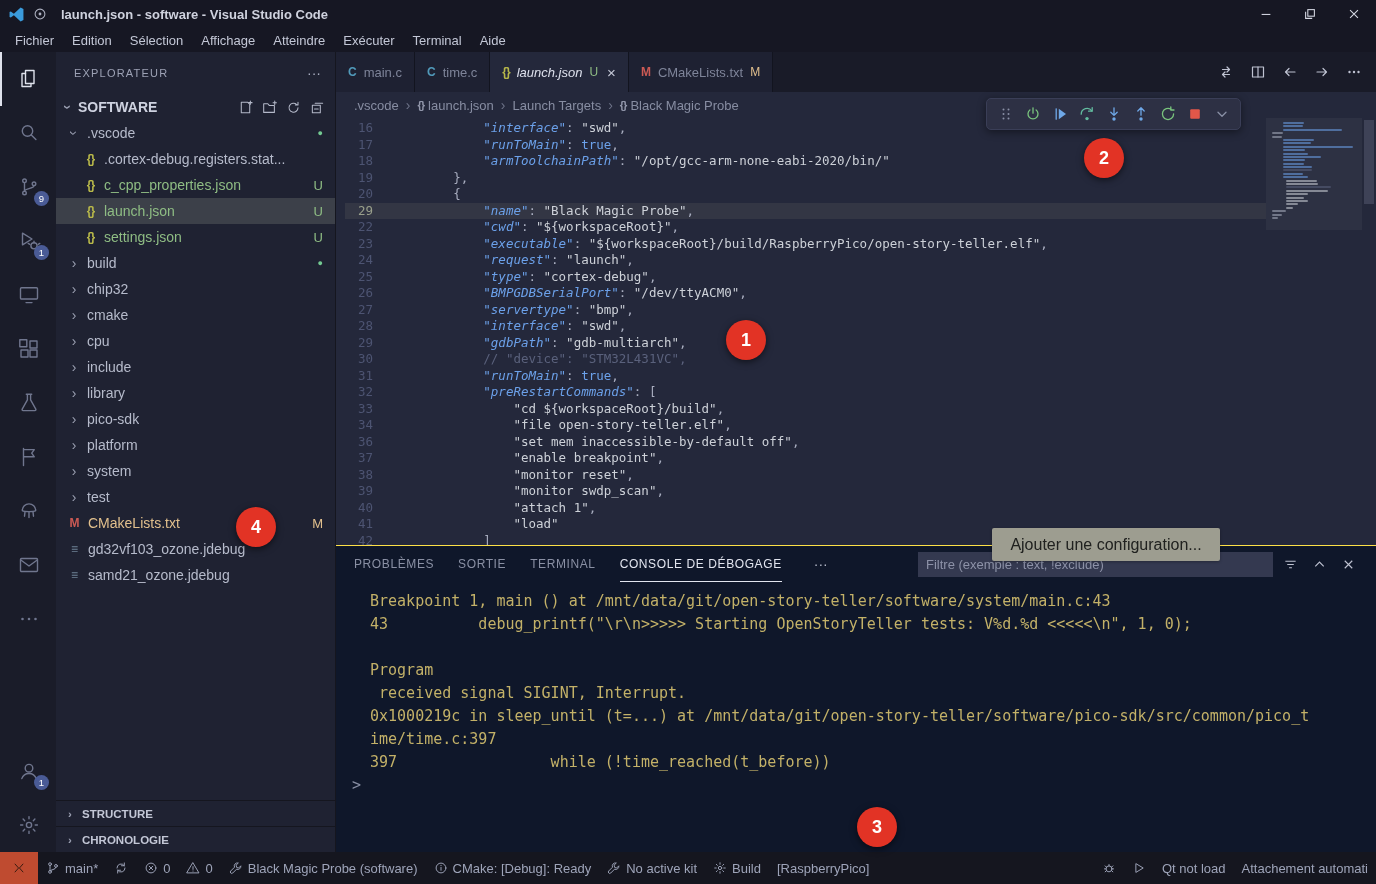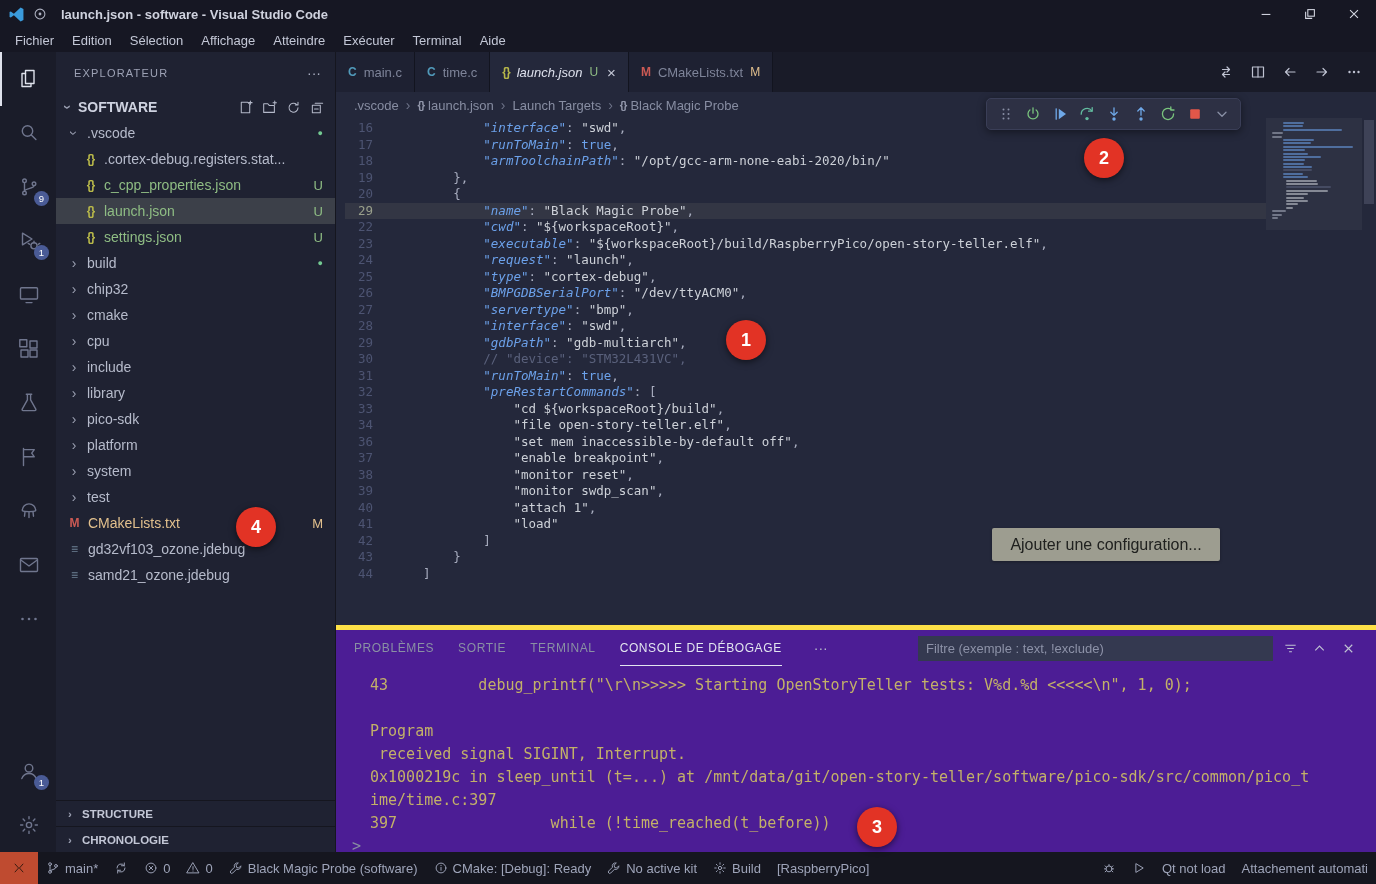--- a/index.html
+++ b/index.html
@@ -89,21 +89,21 @@
   .vscroll-slider { position:absolute; top:2px; right:2px; width:10px; height:84px; background:rgba(130,137,160,0.28); }
 
   .debug-toolbar { position:absolute; top:46px; left:650px; height:32px; display:flex; align-items:center; gap:2px; padding:0 6px; background:#2d3044; border:1px solid #3a3e57; border-radius:5px; box-shadow:0 2px 8px rgba(0,0,0,0.45); z-index:20; }
   .tb-btn { width:25px; height:26px; display:flex; align-items:center; justify-content:center; border-radius:4px; }
   .tb-gray { color:#8a90a6; } .tb-green { color:#79c37d; } .tb-blue { color:#6fa8e8; }
   .tb-teal { color:#63bda0; } .tb-red { color:#e35749; }
 
   .add-config-btn { position:absolute; left:656px; top:476px; width:228px; height:33px; background:#9d9d90; color:#20211f; font-size:16px; display:flex; align-items:center; justify-content:center; border-radius:2px; z-index:15; box-shadow:0 1px 3px rgba(0,0,0,0.3); }
 
   
-  .panel { height:227px; border-top:5px solid #fde047; display:flex; flex-direction:column; background:#4c1d95; }
+  .panel { height:307px; border-top:1px solid #fde047; display:flex; flex-direction:column; background:#0f172a; }
   .panel-head { height:36px; display:flex; align-items:center; padding:0 10px 0 18px; flex:none; }
   .panel-tab { height:100%; display:flex; align-items:center; margin-right:24px; font-size:12px; letter-spacing:0.6px; color:#8a90a4; border-bottom:1px solid transparent; }
   .panel-tab.active { color:#e2e5ef; border-bottom-color:#e2e5ef; }
   .panel-more { color:#b4b9c9; margin:0 8px; font-size:14px; }
   .panel-spacer { flex:1; }
   .panel-filter { width:355px; height:25px; background:#343950; border:none; outline:none; color:#cfd3e0; font-size:13px; padding:0 8px; font-family:"Liberation Sans", sans-serif; }
   .panel-filter::placeholder { color:#8d92a8; }
   .panel-icons { display:flex; gap:14px; align-items:center; padding:0 10px; color:#bfc3d2; }
   .panel-icons span { display:flex; }
   .console { flex:1; font-family:"DejaVu Sans Mono", monospace; font-size:15px; line-height:23px; color:#c3b168; padding:8px 60px 0 34px; overflow:hidden; }
@@ -661,20 +661,21 @@
                 </svg>
               </span>
             <span>
                 <svg viewBox="0 0 16 16" width="15" height="15" fill="none" stroke="currentColor" stroke-width="1.2">
                   <path d="M4 4l8 8M12 4l-8 8"></path>
                 </svg>
               </span>
           </div>
         </div>
         <div class="console">
+            <div class="console-line">Breakpoint 1, main () at /mnt/data/git/open-story-teller/software/system/main.c:43</div>
             <div class="console-line">43          debug_printf("\r\n&gt;&gt;&gt;&gt;&gt; Starting OpenStoryTeller tests: V%d.%d &lt;&lt;&lt;&lt;&lt;\n", 1, 0);</div>
             <div class="console-line">&nbsp;</div>
             <div class="console-line">Program</div>
             <div class="console-line"> received signal SIGINT, Interrupt.</div>
             <div class="console-line">0x1000219c in sleep_until (t=...) at /mnt/data/git/open-story-teller/software/pico-sdk/src/common/pico_time/time.c:397</div>
             <div class="console-line">397                 while (!time_reached(t_before))</div>
             <div class="console-line console-prompt">&gt;</div>
           </div>
       </div>
     </div>

